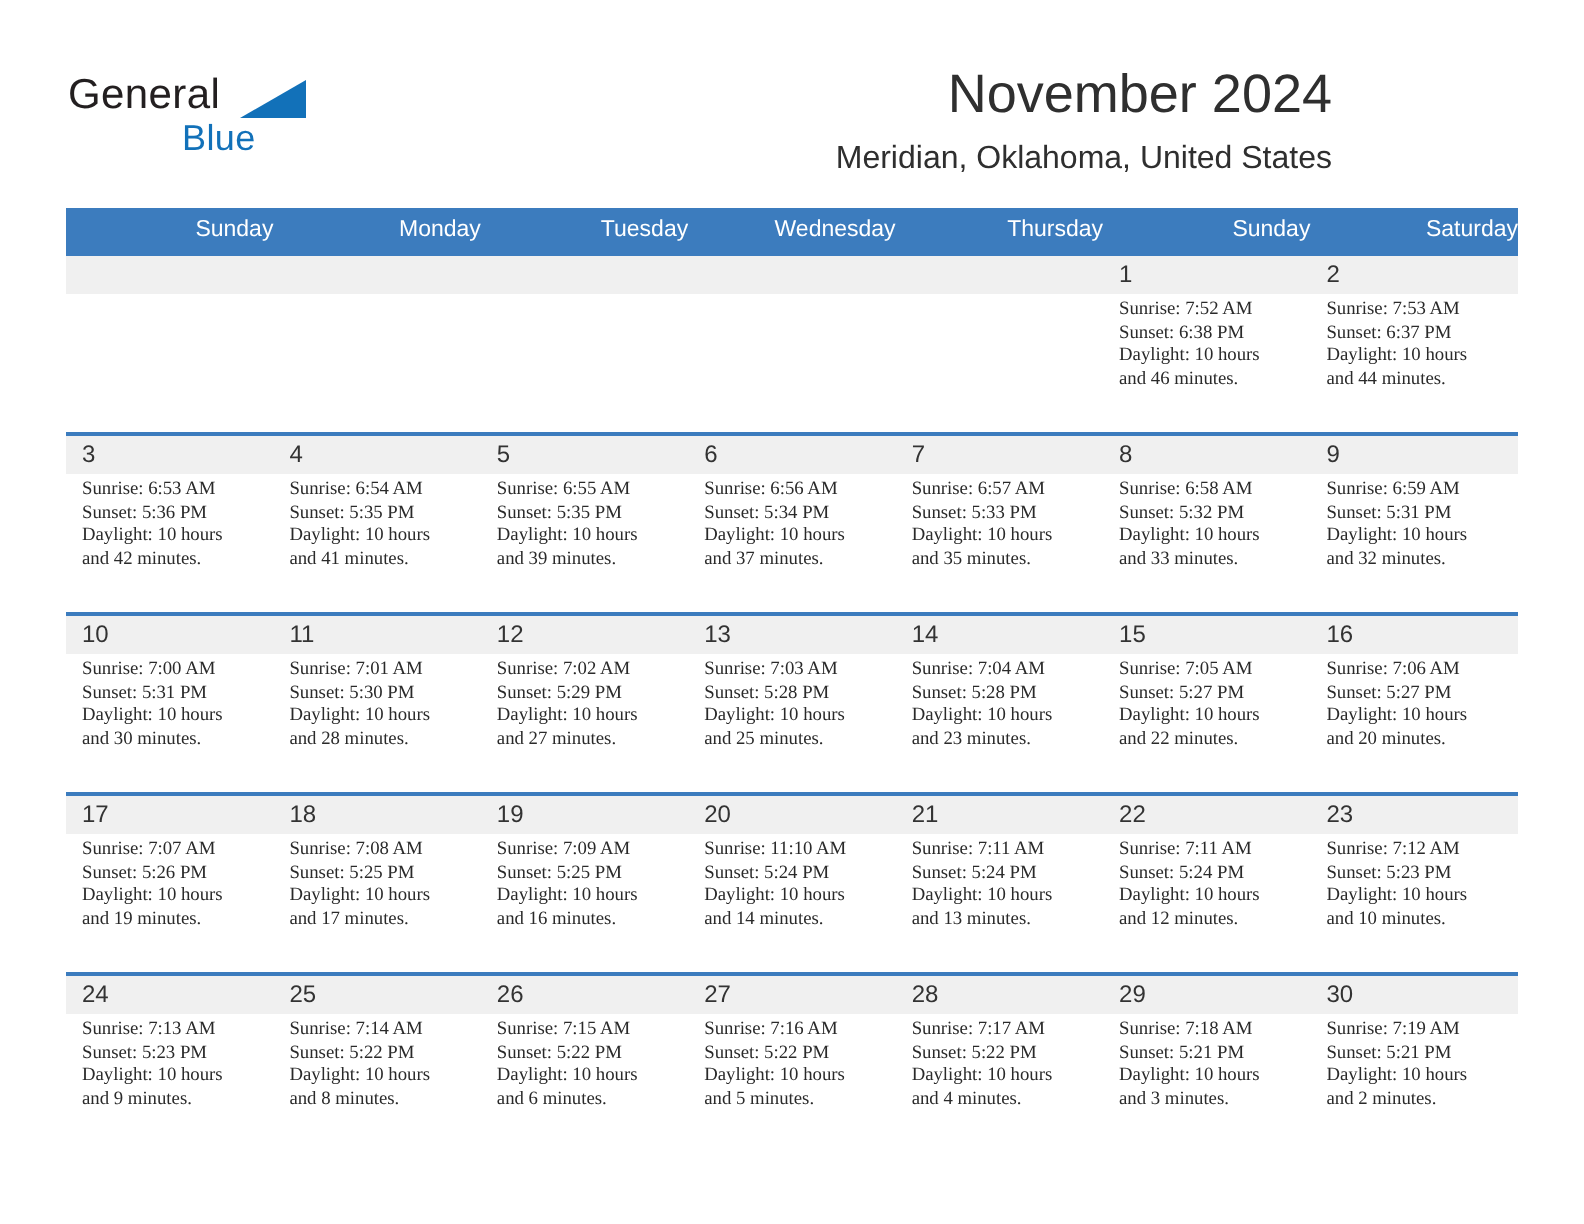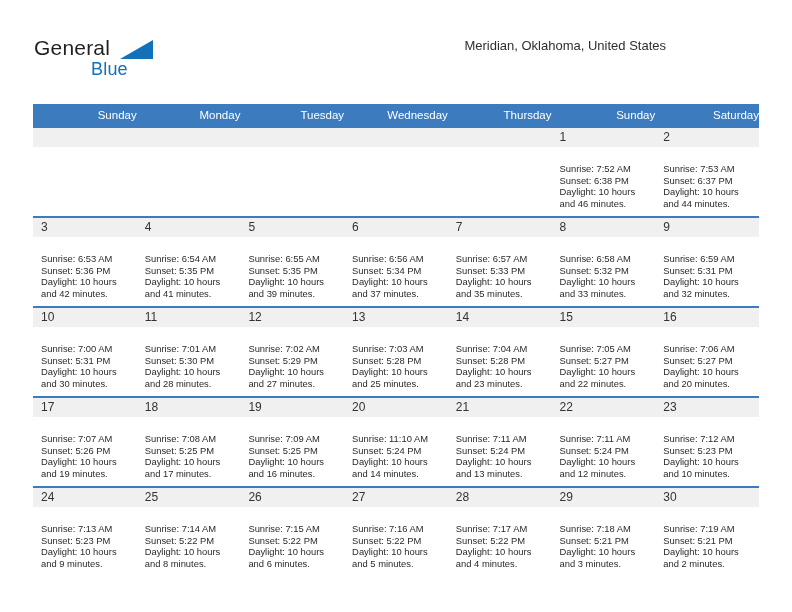--- a/index.html
+++ b/index.html
@@ -74,21 +74,21 @@
   }
   .cal-title {
     font-size: 27px;
     color: #2f2f2f;
     font-weight: normal;
     line-height: 34px;
     white-space: nowrap;
   }
   .cal-subtitle {
     margin-top: 7px;
-    font-size: 13px;
+    font-size: 16px;
     color: #2f2f2f;
     line-height: 18px;
     white-space: nowrap;
   }
 
   
   .calendar {
     position: absolute;
     left: 33px;
     top: 104px;
@@ -132,41 +132,43 @@
     padding-left: 8px;
     font-size: 12px;
     color: #333333;
     line-height: 19px;
   }
   .cell.empty .daynum-band {
     background: #f0f0f0;
   }
 
   .detail {
-    padding: 16px 6px 0 8px;
+    padding: 3px 6px 0 8px;
     font-size: 9.4px;
     color: #2a2a2a;
     line-height: 11.6px;
+    font-family: Liberation Serif, serif;
   }
   .detail div { white-space: nowrap; }
 </style>
 </head>
 <body>
 
 <div class="page">
 
   <div class="header">
 
     <div class="logo">
       <span class="logo-general">General</span>
       <span class="logo-tri"></span>
       <span class="logo-blue">Blue</span>
     </div>
 
     <div class="title-block">
+      <div class="cal-title">November 2024</div>
       <div class="cal-subtitle">Meridian, Oklahoma, United States</div>
     </div>
 
   </div>
 
   <table class="calendar">
     <thead>
       <tr>
         <th>Sunday</th>
         <th>Monday</th>

